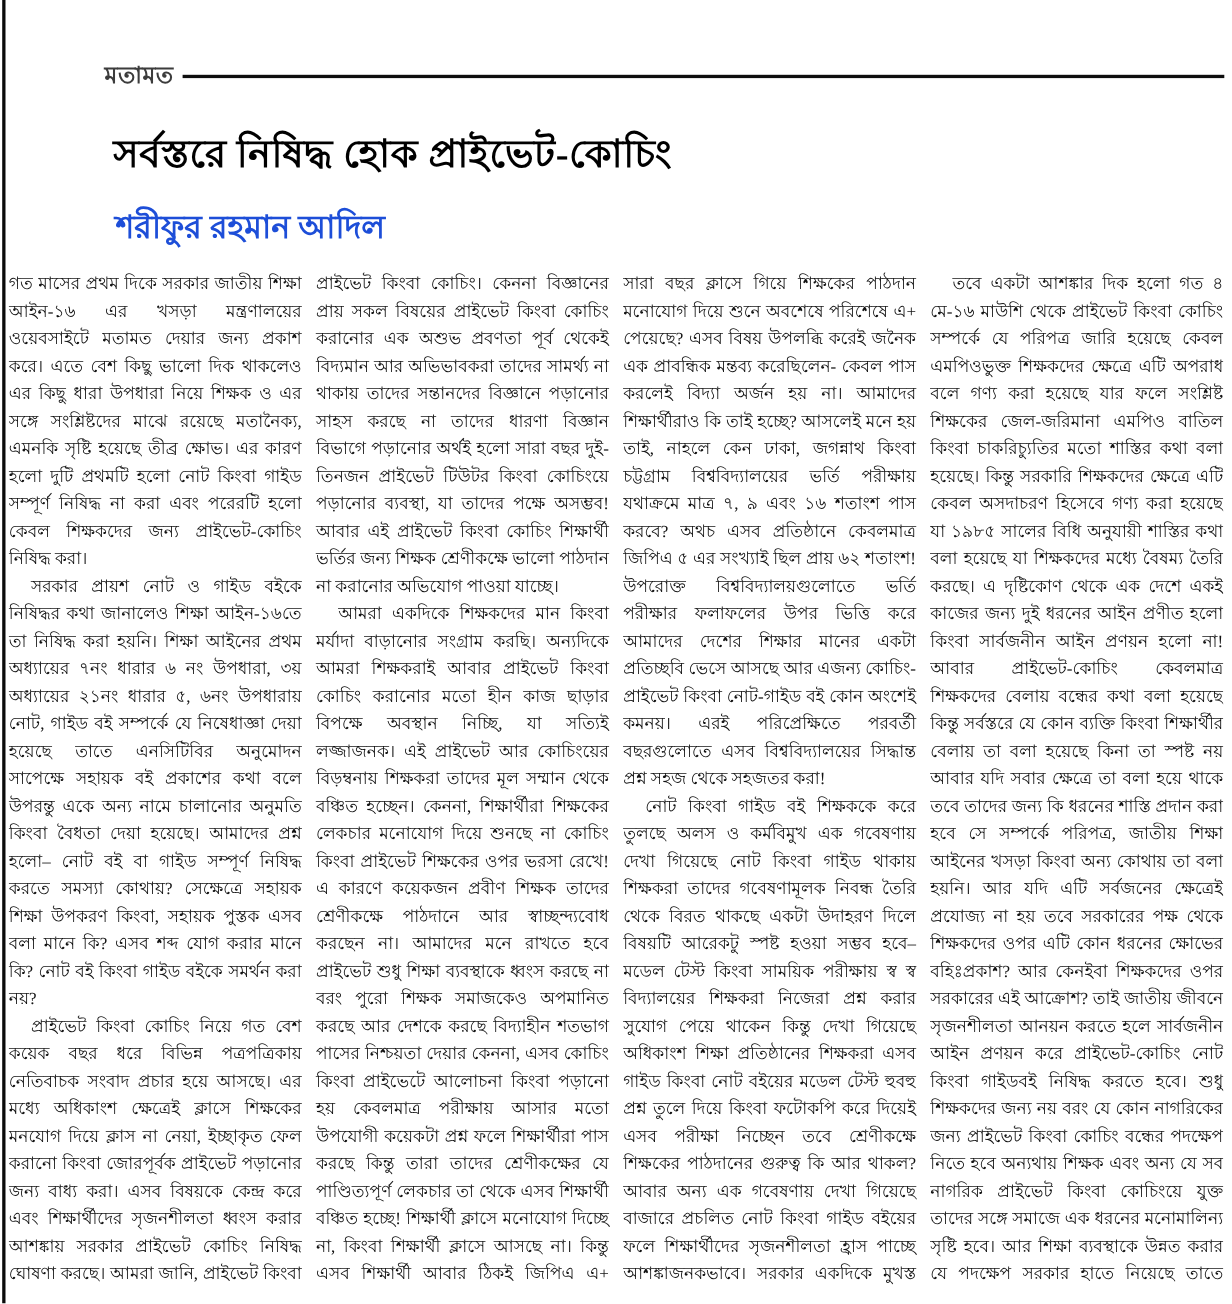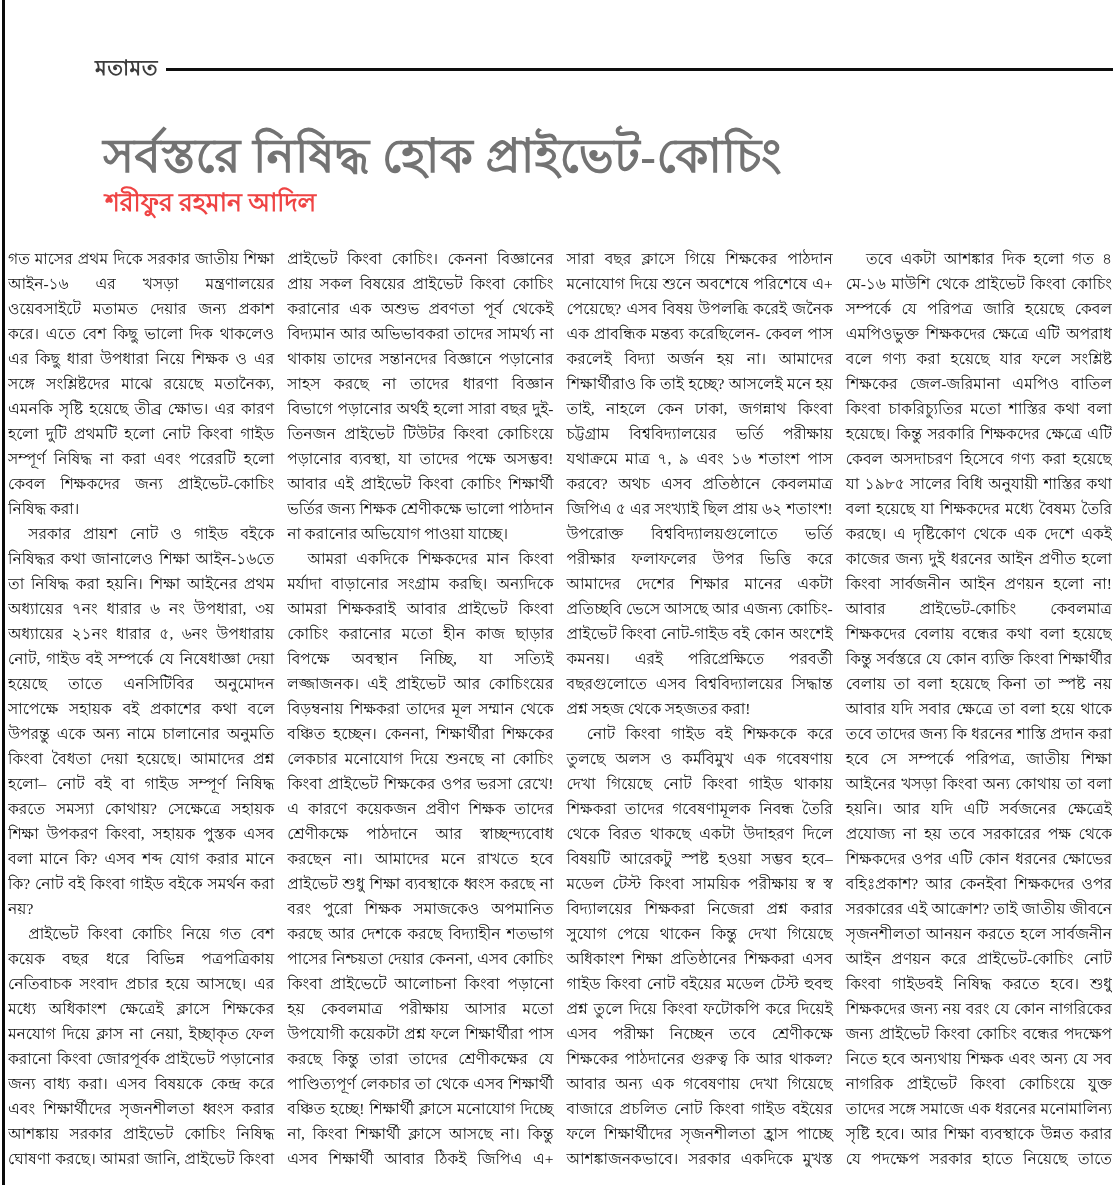--- a/index.html
+++ b/index.html
@@ -39,32 +39,32 @@
   .header-rule {
     flex: 1;
     height: 3px;
     background: #0e0e0e;
     margin-left: 8px;
   }
   .headline {
     position: absolute;
     left: 103px; top: 96px;
     width: 990px;
-    font-size: 47px;
+    font-size: 35px;
     font-weight: bold;
-    color: #737373;
+    color: #000000;
     line-height: 1.25;
     letter-spacing: 0.5px;
   }
   .author {
     position: absolute;
     left: 105px; top: 183px;
-    font-size: 25px;
+    font-size: 29px;
     font-weight: bold;
-    color: #ef4444;
+    color: #1d4ed8;
   }
   .body-wrap {
     position: absolute;
     left: 8px; top: 246px;
     width: 1104px; height: 925px;
     display: flex;
     gap: 13px;
     overflow: hidden;
   }
   .col {

